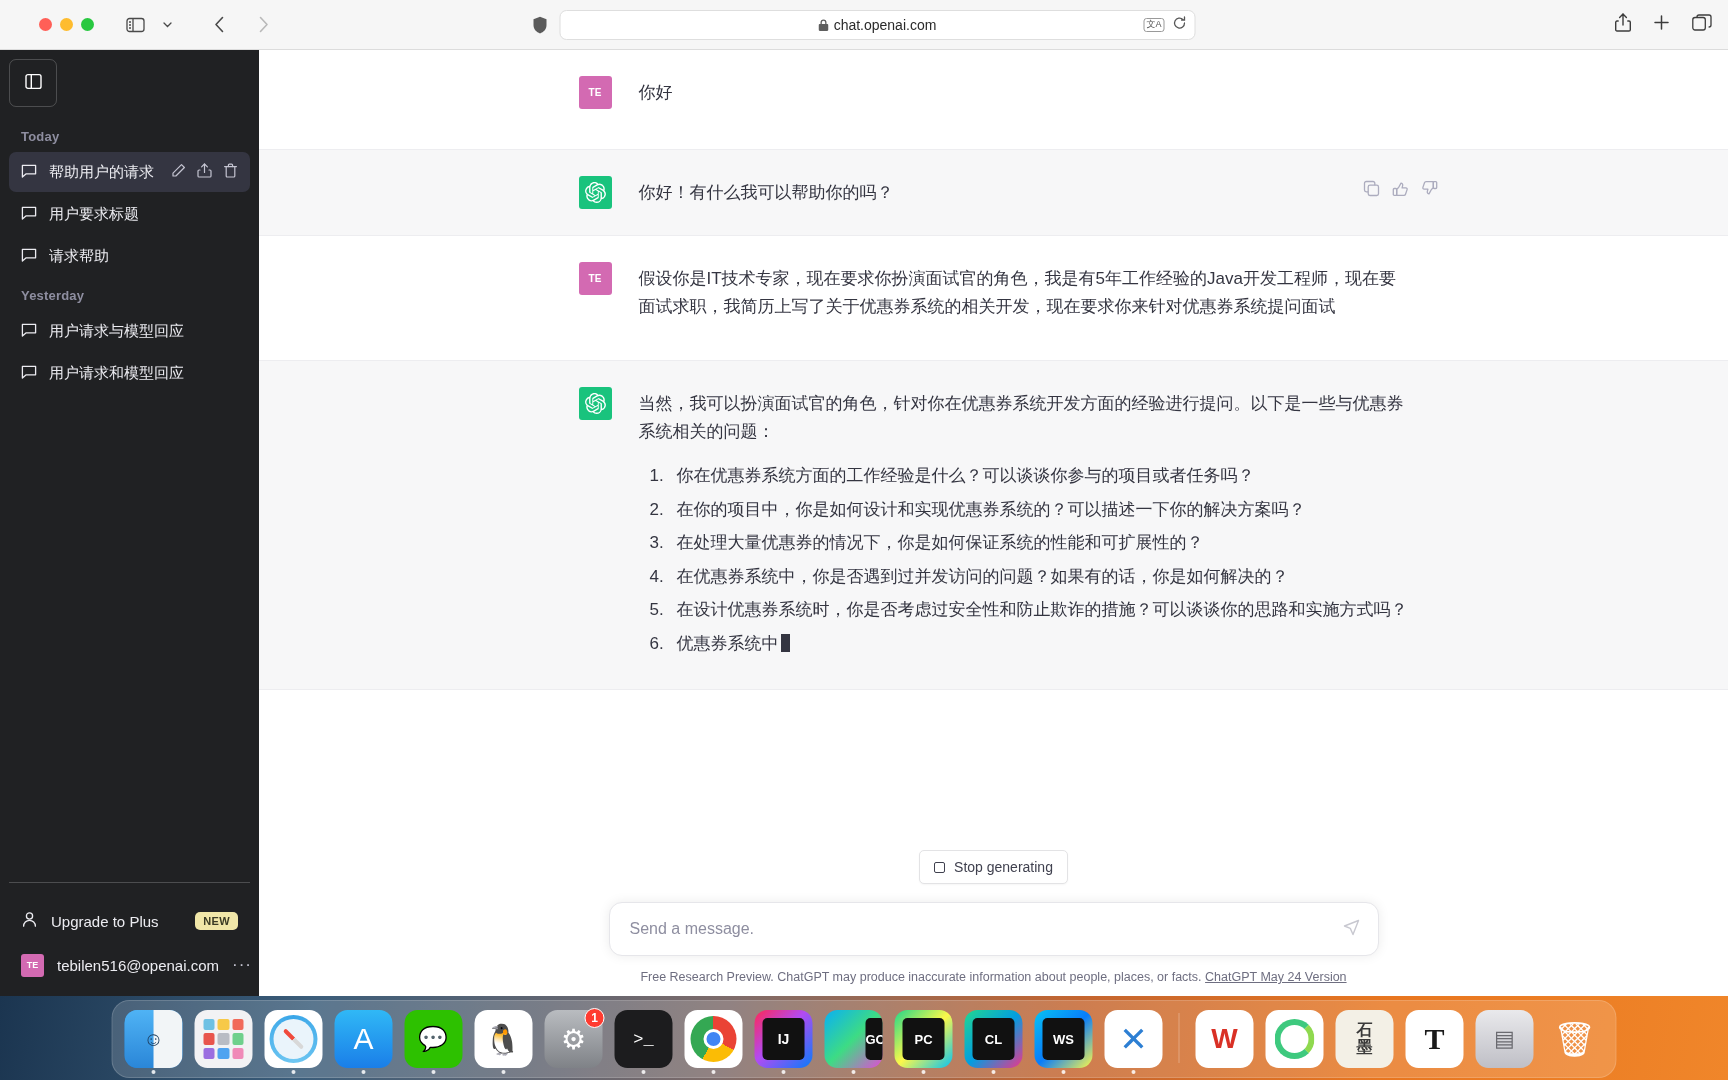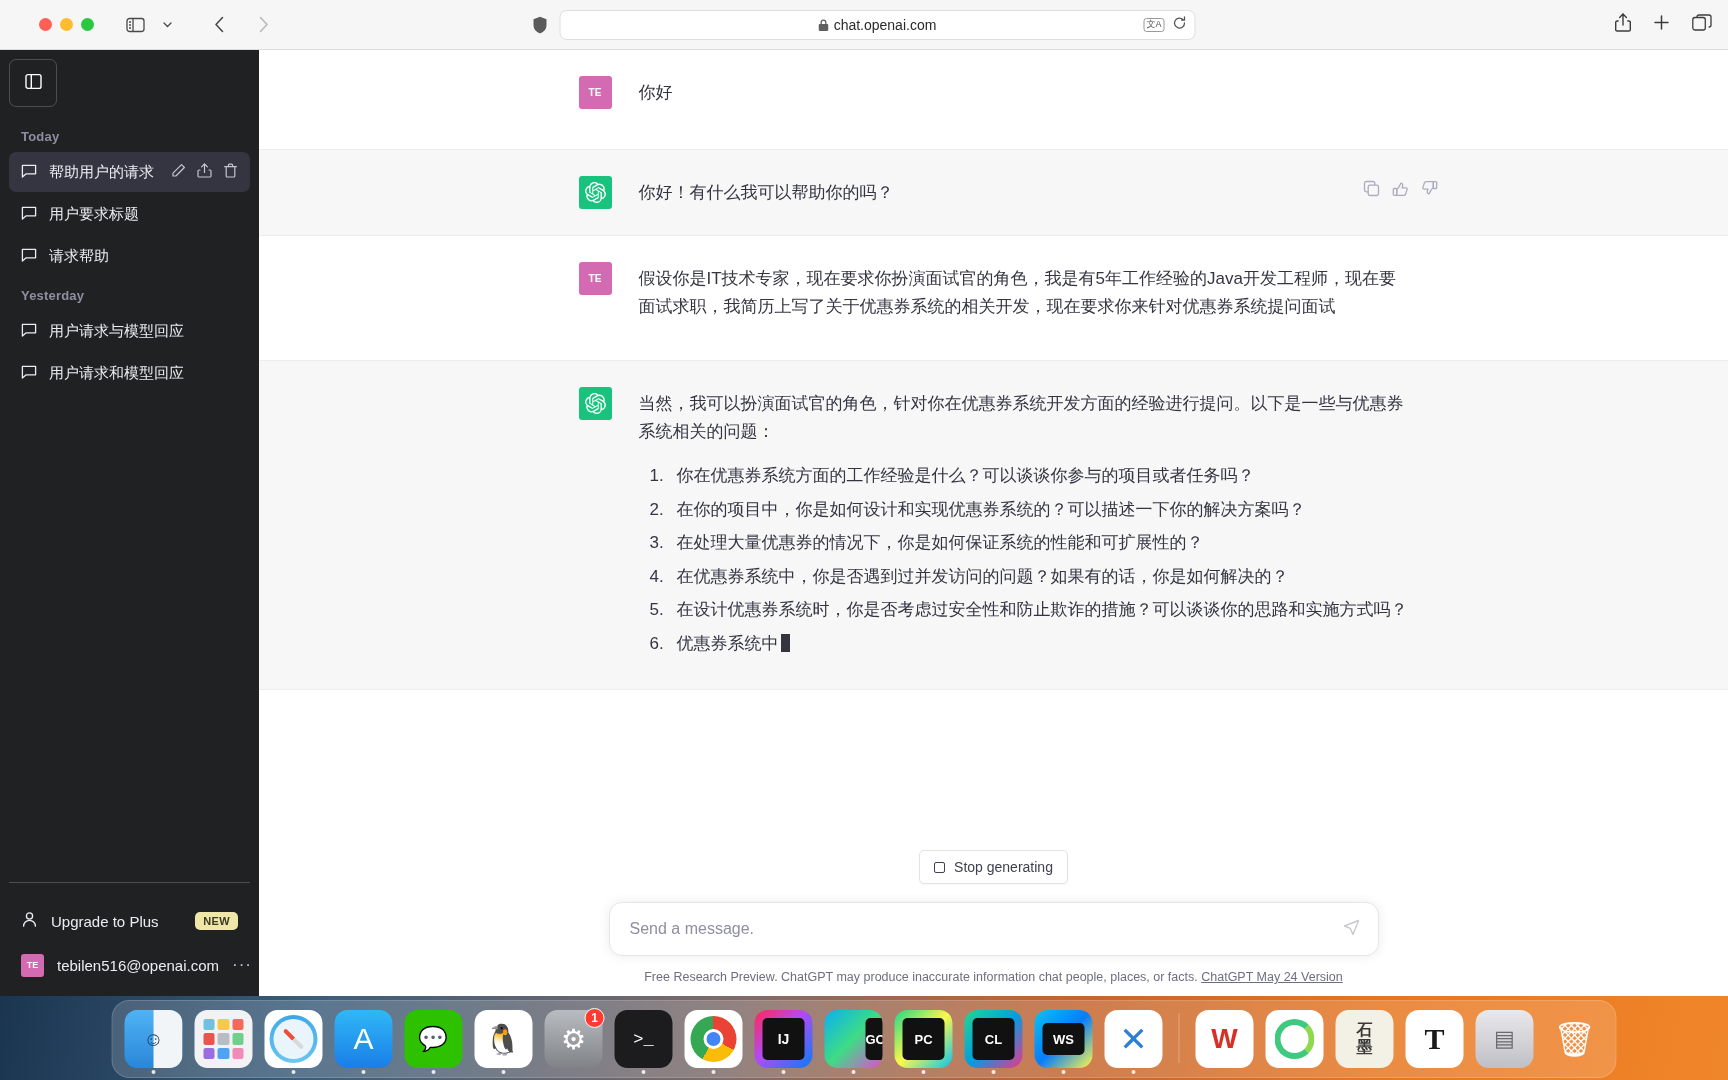--- a/index.html
+++ b/index.html
@@ -537,21 +537,21 @@
         </div>
         <div id="composer">
           <input id="composer-input" type="text" placeholder="Send a message." style="">
           <span id="send-icon">
             <svg width="17" height="17" viewBox="0 0 17 17" fill="none" stroke="#c8c8d0" stroke-width="1.4" stroke-linejoin="round">
                 <path d="M15.5 1.5 1.5 7l5.8 2.4L10 15.5Z"></path>
               </svg>
           </span>
         </div>
         <div id="footer-note">
-          <span>Free Research Preview. ChatGPT may produce inaccurate information chat people, places, or facts.</span>
+          <span>Free Research Preview. ChatGPT may produce inaccurate information about people, places, or facts.</span>
           <a href="#">ChatGPT May 24 Version</a>
         </div>
       </div>
     </div>
   </div>
 </div>
 
 <div id="desktop">
   <div id="dock">
 
@@ -651,21 +651,21 @@
 
     <div class="dock-item">
       <div class="dock-icon" style="background:linear-gradient(135deg,#22d88f,#029de0 50%,#ed358c);">
         <div style="width:42px;height:42px;background:#111;border-radius:5px;display:flex;align-items:center;justify-content:center;font-size:13px;font-weight:700;color:#fff;">CL</div>
       </div>
       <div class="dock-dot"></div>
     </div>
 
     <div class="dock-item">
       <div class="dock-icon" style="background:linear-gradient(135deg,#07c3f2,#087cfa 50%,#fcf84a);">
-        <div style="width:42px;height:32px;background:#111;border-radius:5px;display:flex;align-items:center;justify-content:center;font-size:13px;font-weight:700;color:#fff;">WS</div>
+        <div style="width:42px;height:42px;background:#111;border-radius:5px;display:flex;align-items:center;justify-content:center;font-size:13px;font-weight:700;color:#fff;">WS</div>
       </div>
       <div class="dock-dot"></div>
     </div>
 
     <div class="dock-item">
       <div class="dock-icon" style="background:#fff;">
         <div style="color:#2d7fd3;font-size:34px;font-weight:300;">✕</div>
       </div>
       <div class="dock-dot"></div>
     </div>

